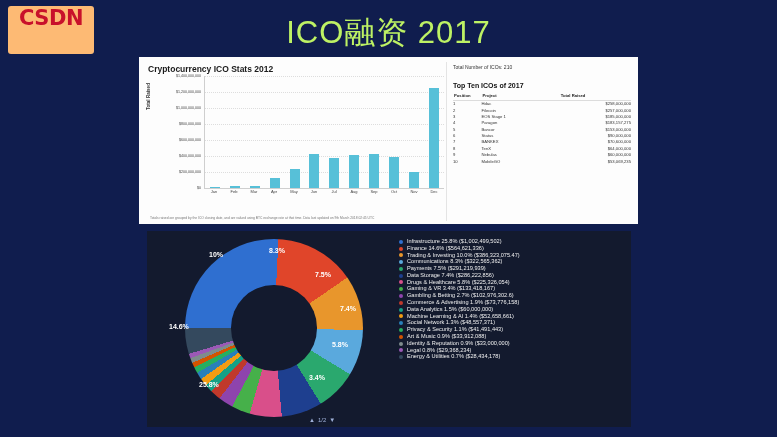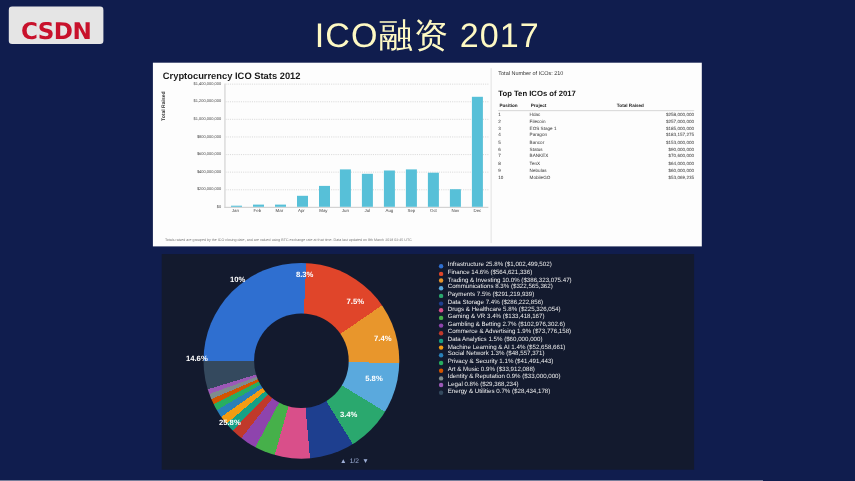--- a/index.html
+++ b/index.html
@@ -16,42 +16,42 @@
     height: 437px;
     background: #101d4e;
     overflow: hidden;
   }
   
   #logo {
     position: absolute;
     left: 8px;
     top: 6px;
     width: 86px;
-    height: 34px;
-    background: #e5e5e5;
+    height: 48px;
+    background: #fdba74;
     border-radius: 3px;
     display: flex;
-    align-items: flex-end;
+    align-items: flex-start;
     justify-content: center;
   }
   #logo .logo-text {
     font-family: "DejaVu Sans", sans-serif;
     font-weight: bold;
     font-size: 21px;
     letter-spacing: -0.5px;
     color: #c8112b;
   }
   
   #title {
     position: absolute;
     left: 0;
     top: 12px;
     width: 777px;
     text-align: center;
-    color: #fef9c3;
+    color: #bef264;
     font-size: 31px;
     font-weight: normal;
     letter-spacing: 1px;
   }
   
   #top-panel {
     position: absolute;
     left: 139px;
     top: 57px;
     width: 499px;

